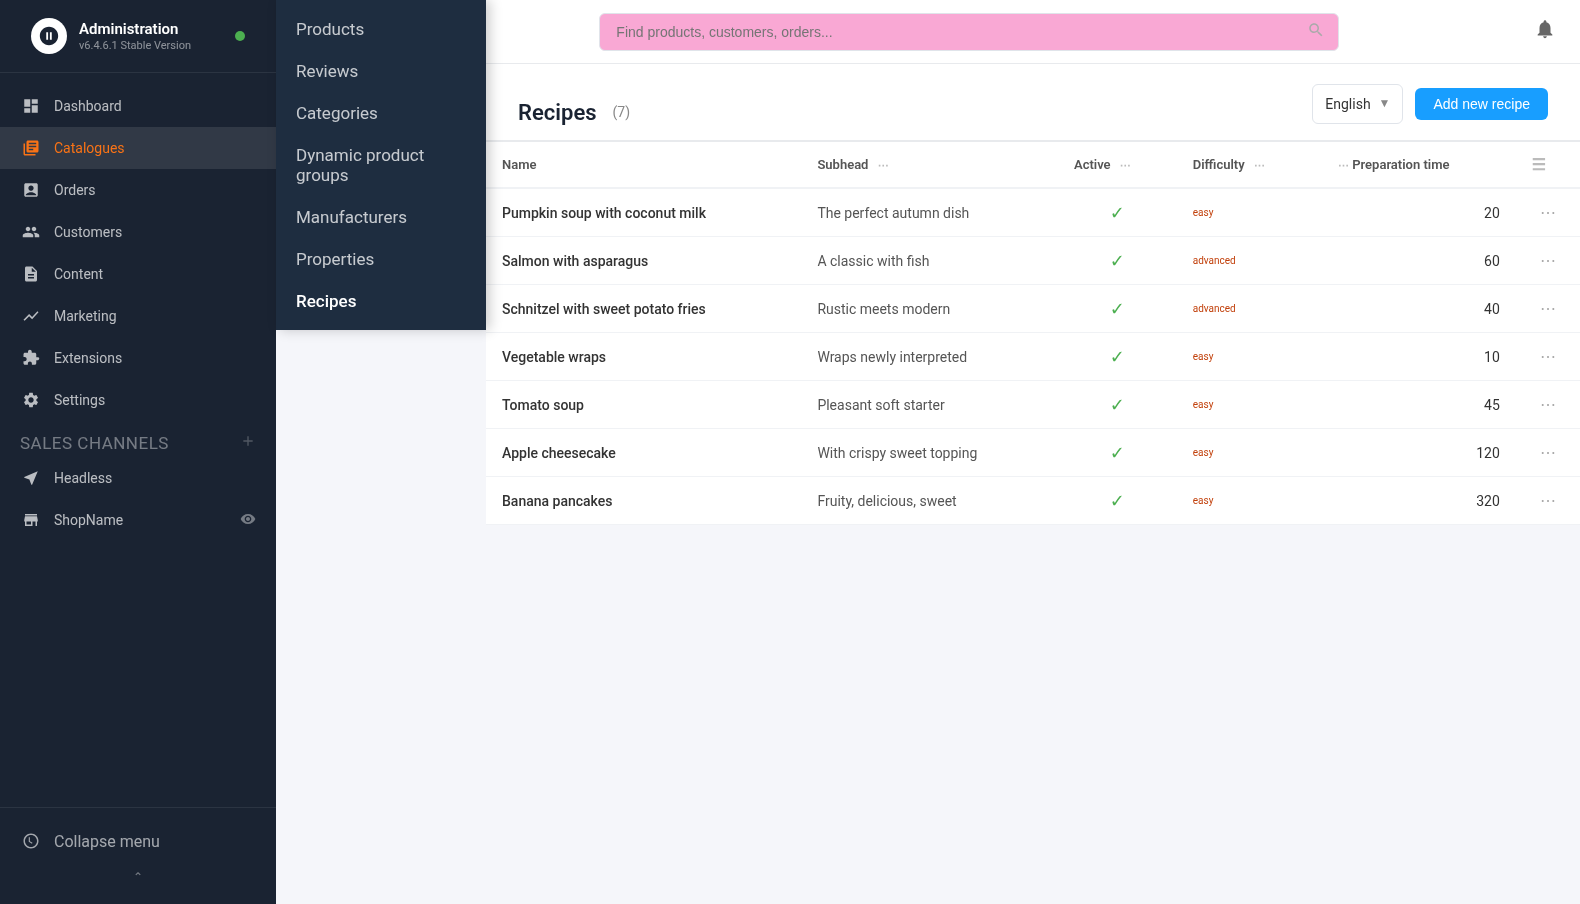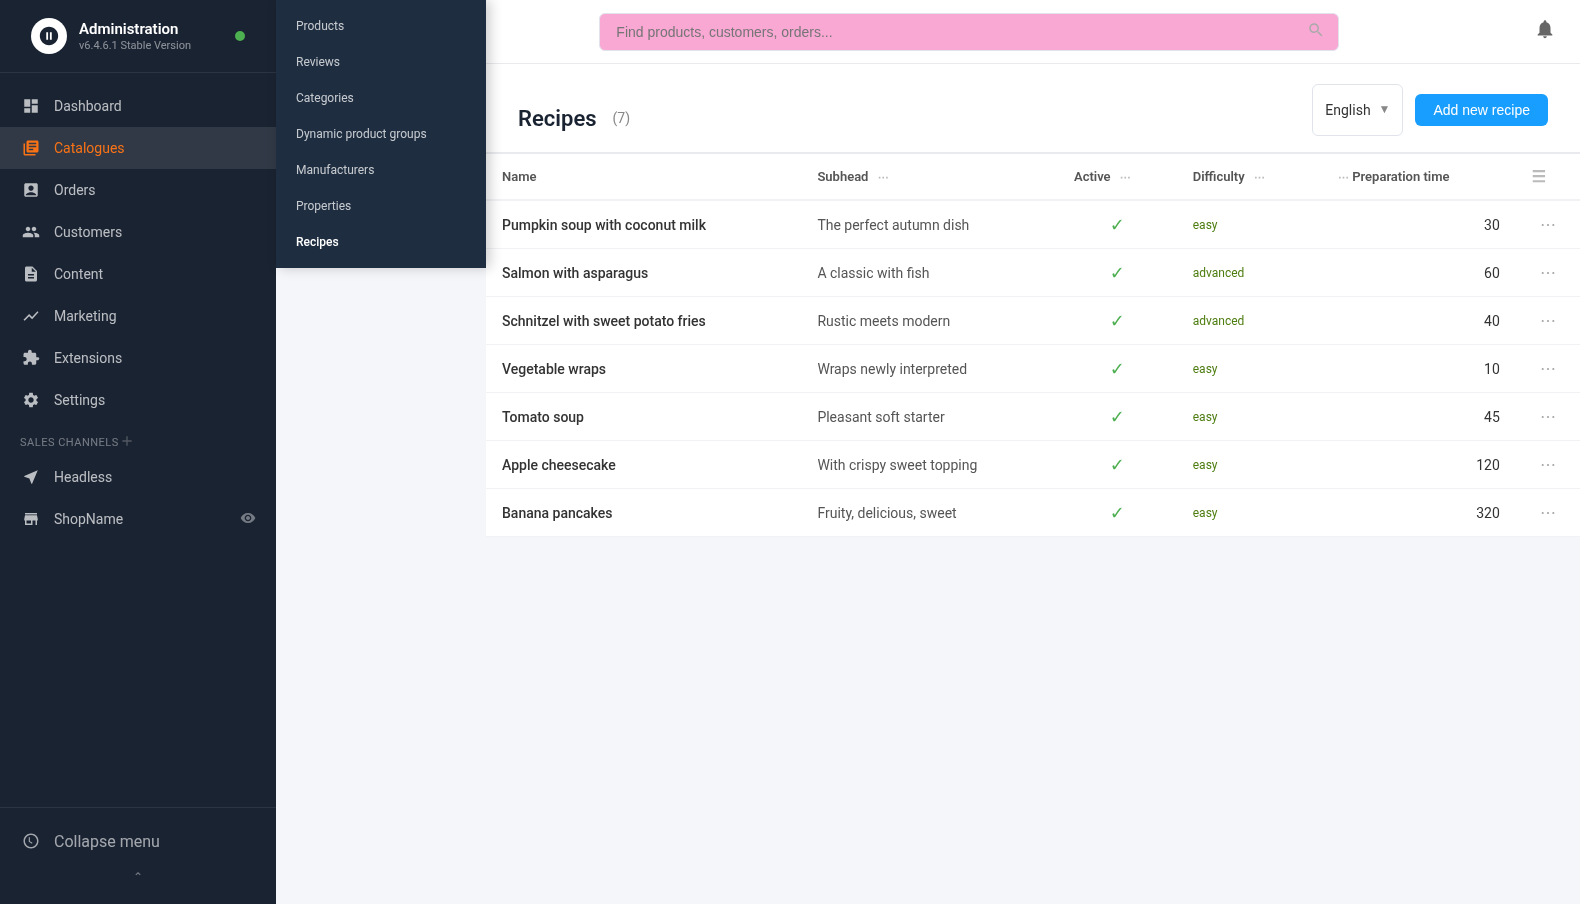--- a/index.html
+++ b/index.html
@@ -51,27 +51,27 @@
       border-radius: 0;
       transition: background 0.15s;
       position: relative;
     }
     .nav-item.active { color: #f97316; background: rgba(255,255,255,0.1); }
     .nav-item .nav-icon { width: 22px; height: 22px; margin-right: 12px; display: flex; align-items: center; justify-content: center; flex-shrink: 0; }
     .nav-item .nav-label { font-size: 14px; }
 
     .sidebar-section {
       padding: 12px 20px 4px;
-      font-size: 11px;
+      font-size: 17px;
       color: rgba(255,255,255,0.4);
       text-transform: uppercase;
       letter-spacing: 0.5px;
       display: flex;
       align-items: center;
-      justify-content: flex-start;
+      justify-content: space-between;
     }
     .sidebar-section .add-icon { cursor: pointer; opacity: 0.6; }
 
     .sidebar-bottom {
       padding: 12px 0;
       border-top: 1px solid rgba(255,255,255,0.08);
     }
     .sidebar-collapse {
       display: flex;
       align-items: center;
@@ -95,21 +95,21 @@
       left: 276px;
       top: 0;
       width: 210px;
       background: #1e2d40;
       z-index: 200;
       padding: 8px 0;
       box-shadow: 4px 0 12px rgba(0,0,0,0.2);
     }
     .submenu-item {
       padding: 11px 20px;
-      font-size: 12px;
+      font-size: 17px;
       color: rgba(255,255,255,0.75);
       cursor: pointer;
       transition: background 0.15s;
     }
     .submenu-item.active { color: #fff; font-weight: 500; }
 
     
     .main {
       flex: 1;
       display: flex;
@@ -179,21 +179,21 @@
     }
     .page-title { font-size: 22px; font-weight: 600; color: #1a2332; }
     .page-count { font-size: 14px; color: #888; }
     .page-actions { display: flex; align-items: center; gap: 12px; padding-bottom: 16px; }
 
     .language-select {
       display: flex;
       align-items: flex-start;
       border: 1px solid #e0e4ea;
       border-radius: 6px;
-      padding: 17px 12px;
+      padding: 11px 12px;
       font-size: 14px;
       color: #333;
       cursor: pointer;
       background: #fff;
       gap: 8px;
     }
     .language-select .chevron { color: #888; font-size: 12px; }
 
     .add-recipe-btn {
       background: #189eff;
@@ -221,21 +221,21 @@
     }
     th .col-dots { color: #bbb; margin-left: 6px; font-size: 11px; cursor: pointer; }
     td {
       padding: 13px 16px;
       font-size: 14px;
       color: #333;
       border-bottom: 1px solid #f0f2f5;
       vertical-align: middle;
     }
     .check-green { color: #4caf50; font-size: 18px; }
-    .difficulty-badge { font-size: 12px; color: #4d7c0f; }
+    .difficulty-badge { font-size: 10px; color: #c2410c; }
     .prep-time { text-align: right; color: #333; }
     .row-actions { color: #aaa; cursor: pointer; font-size: 16px; }
     .col-more { color: #bbb; font-size: 16px; }
     .subhead-col { color: #555; }
   </style>
 </head>
 <body>
 
 <div class="sidebar">
   <div class="sidebar-logo">
@@ -449,21 +449,21 @@
           </tr>
         </thead>
         <tbody id="recipes-tbody">
         <tr>
       <td style="font-weight:500;">Pumpkin soup with coconut milk</td>
       <td class="subhead-col">The perfect autumn dish</td>
       <td style="text-align:center;">
         <span class="check-green">✓</span>
       </td>
       <td class="difficulty-badge">easy</td>
-      <td class="prep-time">30</td>
+      <td class="prep-time">20</td>
       <td class="row-actions" style="text-align:center;">⋯</td>
     </tr>
             <tr>
       <td style="font-weight:500;">Salmon with asparagus</td>
       <td class="subhead-col">A classic with fish</td>
       <td style="text-align:center;">
         <span class="check-green">✓</span>
       </td>
       <td class="difficulty-badge">advanced</td>
       <td class="prep-time">60</td>

